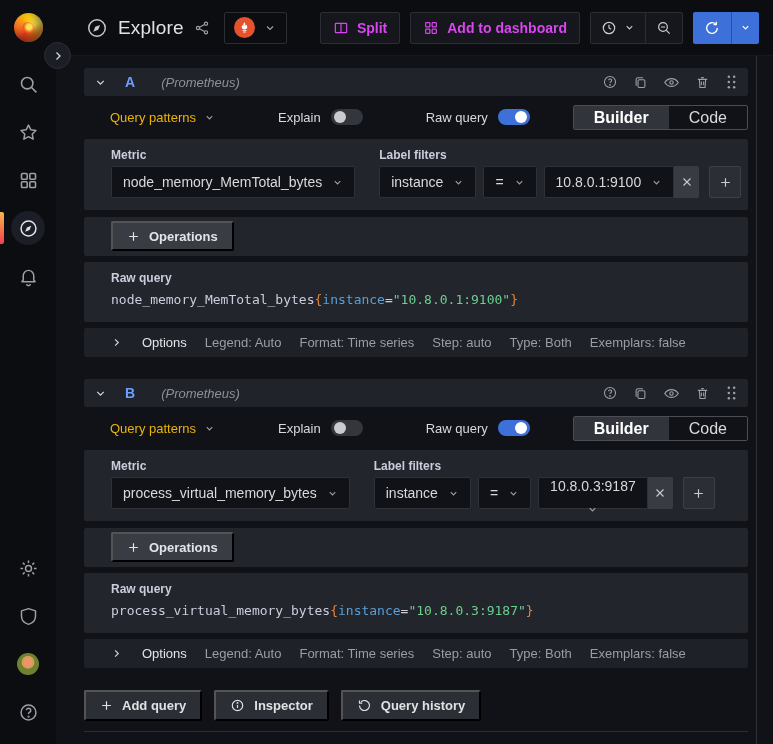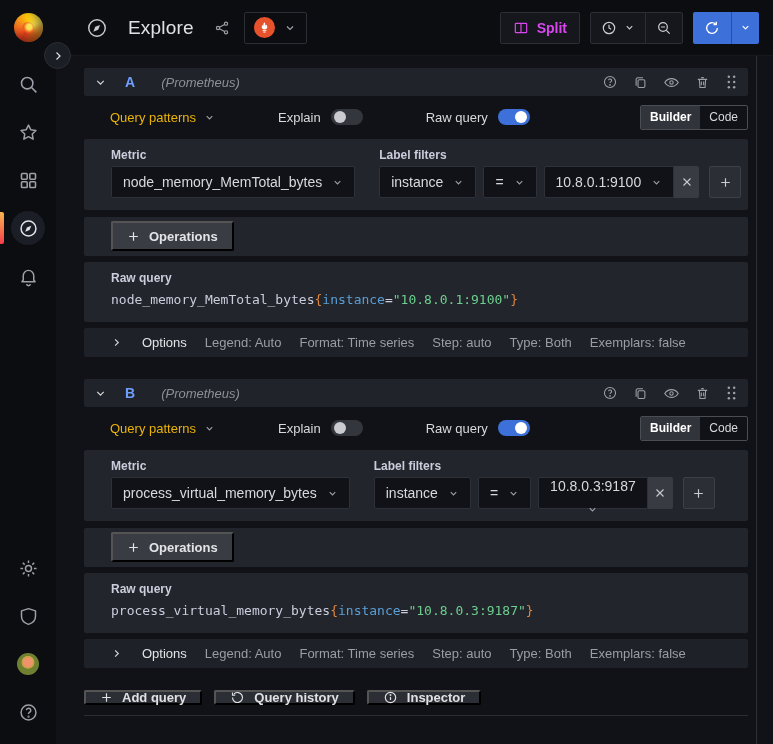--- a/index.html
+++ b/index.html
@@ -28,21 +28,21 @@
     color:#9da0a8; position:relative; }
   .side-item.active { color:#e3e4e8; }
   .side-item.active::before { content:""; position:absolute; left:0; top:8px; width:4px; height:32px;
     border-radius:0 2px 2px 0; background:linear-gradient(#f9b64e,#f53e4c); }
   .side-item.active::after { content:""; position:absolute; left:11px; top:7px; width:34px; height:34px;
     border-radius:50%; background:#1b1e26; z-index:0; }
   .side-item svg { position:relative; z-index:1; }
   .avatar { width:22px; height:22px; border-radius:50%;
     background:radial-gradient(circle at 50% 42%, #f0926b 0 26%, #caa24a 30% 36%, #6f8030 40% 100%); }
 
-  .nav-title { display:flex; align-items:center; gap:20px; color:#d8d9da;justify-content:space-between; }
+  .nav-title { display:flex; align-items:center; gap:10px; color:#d8d9da;justify-content:space-between; }
   .nav-title .t { font-size:19px; font-weight:500; letter-spacing:.2px; color:#e0e1e4; }
   .ds-picker { margin-left:14px; height:32px; min-width:63px; border:1px solid #2c2e35; border-radius:2px;
     display:flex; align-items:center; gap:9px; padding:0 9px; background:#0c0d10; }
   .prom-circle { width:21px; height:21px; border-radius:50%; background:#e6522c; display:flex;
     align-items:center; justify-content:center; }
 
   .nav-right { margin-left:auto; display:flex; align-items:center; gap:10px; }
   .nav-btn { height:32px; display:flex; align-items:center; gap:8px; padding:0 12px;
     background:#15171c; border:1px solid #2c2e35; border-radius:2px; color:#d946ef;
     font-weight:700; font-size:14px; }
@@ -65,21 +65,21 @@
   .q-toolbar { height:28px; display:flex; align-items:center; margin-bottom:8px; padding-left:26px; }
   .qp-btn { display:flex; align-items:center; gap:8px; color:#eab308; font-size:13px; }
   .tog-wrap { display:flex; align-items:center; gap:10px; margin-left:63px; color:#d8d9da; }
   .toggle { width:32px; height:16px; border-radius:9px; position:relative; }
   .toggle.off { background:#33363d; }
   .toggle.on  { background:#3d71d9; }
   .toggle .knob { position:absolute; top:2px; width:12px; height:12px; border-radius:50%; }
   .toggle.off .knob { left:3px; background:#c9cbd0; }
   .toggle.on  .knob { right:3px; background:#fff; }
   .radio-group { margin-left:auto; display:flex; border:1px solid #4a4d54; border-radius:2px; height:25px; overflow:hidden; }
-  .radio { padding:0 9px; line-height:23px; font-size:12px; color:#d8d9da; }
+  .radio { padding:0 20px; line-height:23px; font-size:16px; color:#d8d9da; }
   .radio.active { background:#31343b; color:#fff; font-weight:700; }
 
   .card { background:#22252b; border-radius:2px; margin-bottom:7px; }
   .metric-card { height:71px; padding:9px 16px 0 27px; display:flex; gap:24px; }
   .fgroup label { display:block; font-size:12px; font-weight:700; color:#ccccdc; margin-bottom:4px; }
   .frow { display:flex; align-items:center; }
   .select { height:32px; background:#101217; border:1px solid #2e3138; border-radius:2px;
     display:flex; align-items:center; gap:10px; padding:0 11px; font-size:14px; color:#d8d9da; white-space:nowrap; }
   .sq-btn { width:25px; height:32px; display:flex; align-items:center; justify-content:center;
     background:#383b42; color:#c9cbd0; border-radius:0 2px 2px 0; }
@@ -93,21 +93,21 @@
   .raw-card { height:60px; padding:9px 0 0 27px; margin-bottom:6px; }
   .raw-label { font-size:12px; font-weight:700; color:#ccccdc; margin-bottom:7px; }
   .raw-code { font-family:"DejaVu Sans Mono","Liberation Mono",monospace; font-size:13px; color:#ccccdc; }
   .tk-brace { color:#e0863d; } .tk-key { color:#5a9fd6; } .tk-str { color:#6ccf8e; } .tk-eq { color:#ccccdc; }
 
   .options-row { height:29px; background:#1e2127; border-radius:2px; display:flex; align-items:center;
     gap:18px; padding-left:27px; color:#9b9da4; }
   .options-row .opt-label { color:#e3e4e8; font-weight:400; margin-left:2px; }
 
   .footer-row { display:flex; gap:12px; margin-top:19px; }
-  .footer-btn { height:15px; display:flex; align-items:center; gap:9px; padding:0 14px;
+  .footer-btn { height:31px; display:flex; align-items:center; gap:9px; padding:0 14px;
     background:#2b2e35; border-radius:2px; color:#e0e1e4; font-weight:700; font-size:13px; }
   .bottom-divider { margin-top:10px; height:1px; background:#2a2d33; }
   .vscroll { position:absolute; right:16px; top:56px; bottom:0; width:1px; background:#2e3036; }
 
   svg { display:block; }
 </style>
 </head>
 <body>
 
 <nav class="sidebar">
@@ -228,20 +228,31 @@
   <div class="nav-right">
     <button class="nav-btn">
       <span>
           <svg width="16" height="16" viewBox="0 0 24 24" fill="none" stroke="currentColor" stroke-width="1.8">
             <rect x="3.5" y="5" width="17" height="14" rx="1"></rect>
             <path d="M12 5v14"></path>
           </svg>
         </span>
       <span>Split</span>
     </button>
+    <button class="nav-btn">
+      <span>
+          <svg width="16" height="16" viewBox="0 0 24 24" fill="none" stroke="currentColor" stroke-width="1.8">
+            <rect x="4" y="4" width="6.3" height="6.3" rx="1"></rect>
+            <rect x="13.7" y="4" width="6.3" height="6.3" rx="1"></rect>
+            <rect x="4" y="13.7" width="6.3" height="6.3" rx="1"></rect>
+            <rect x="13.7" y="13.7" width="6.3" height="6.3" rx="1"></rect>
+          </svg>
+        </span>
+      <span>Add to dashboard</span>
+    </button>
     <div class="nav-group">
       <div class="nav-seg">
         <span>
             <svg width="16" height="16" viewBox="0 0 24 24" fill="none" stroke="currentColor" stroke-width="1.8">
               <circle cx="12" cy="12" r="8.5"></circle>
               <path d="M12 7v5l3.2 2"></path>
             </svg>
           </span>
         <span>
             <svg width="11" height="11" viewBox="0 0 24 24" fill="none" stroke="currentColor" stroke-width="2.4">
@@ -613,33 +624,33 @@
       <span>
           <svg width="13" height="13" viewBox="0 0 24 24" fill="none" stroke="currentColor" stroke-width="2.2">
             <path d="M12 4v16M4 12h16"></path>
           </svg>
         </span>
       <span>Add query</span>
     </button>
     <button class="footer-btn">
       <span>
           <svg width="15" height="15" viewBox="0 0 24 24" fill="none" stroke="currentColor" stroke-width="1.9">
-            <path d="M4 12a8 8 0 1 0 2.6-5.9"></path>
-            <path d="M4 3.8v4.4h4.4" stroke-linejoin="round"></path>
-          </svg>
-        </span>
-      <span>Query history</span>
-    </button>
-    <button class="footer-btn">
-      <span>
-          <svg width="15" height="15" viewBox="0 0 24 24" fill="none" stroke="currentColor" stroke-width="1.9">
             <circle cx="12" cy="12" r="8.3"></circle>
             <path d="M12 11v5"></path>
             <circle cx="12" cy="7.8" r=".6" fill="currentColor"></circle>
           </svg>
         </span>
       <span>Inspector</span>
+    </button>
+    <button class="footer-btn">
+      <span>
+          <svg width="15" height="15" viewBox="0 0 24 24" fill="none" stroke="currentColor" stroke-width="1.9">
+            <path d="M4 12a8 8 0 1 0 2.6-5.9"></path>
+            <path d="M4 3.8v4.4h4.4" stroke-linejoin="round"></path>
+          </svg>
+        </span>
+      <span>Query history</span>
     </button>
   </div>
   <div class="bottom-divider"></div>
 </main>
 
 <div class="vscroll"></div>
 
 </body></html>

